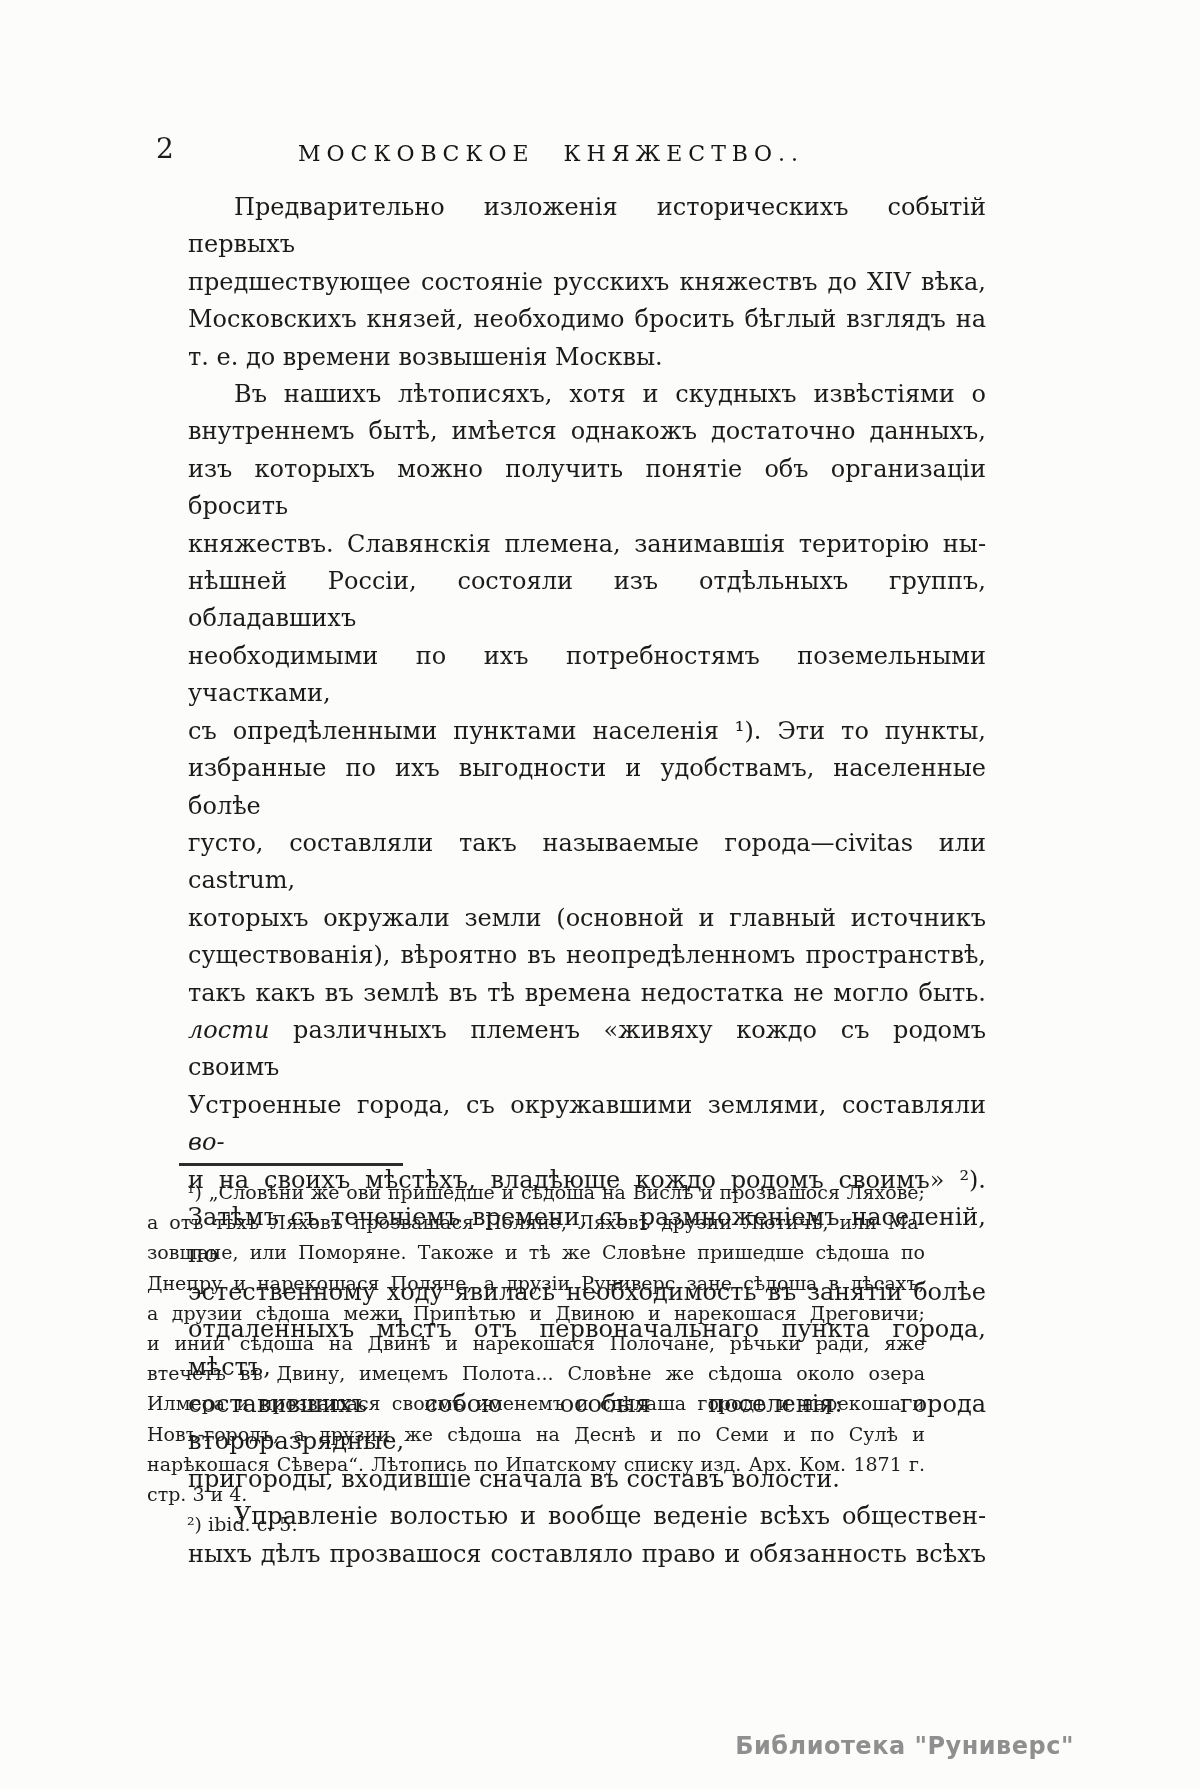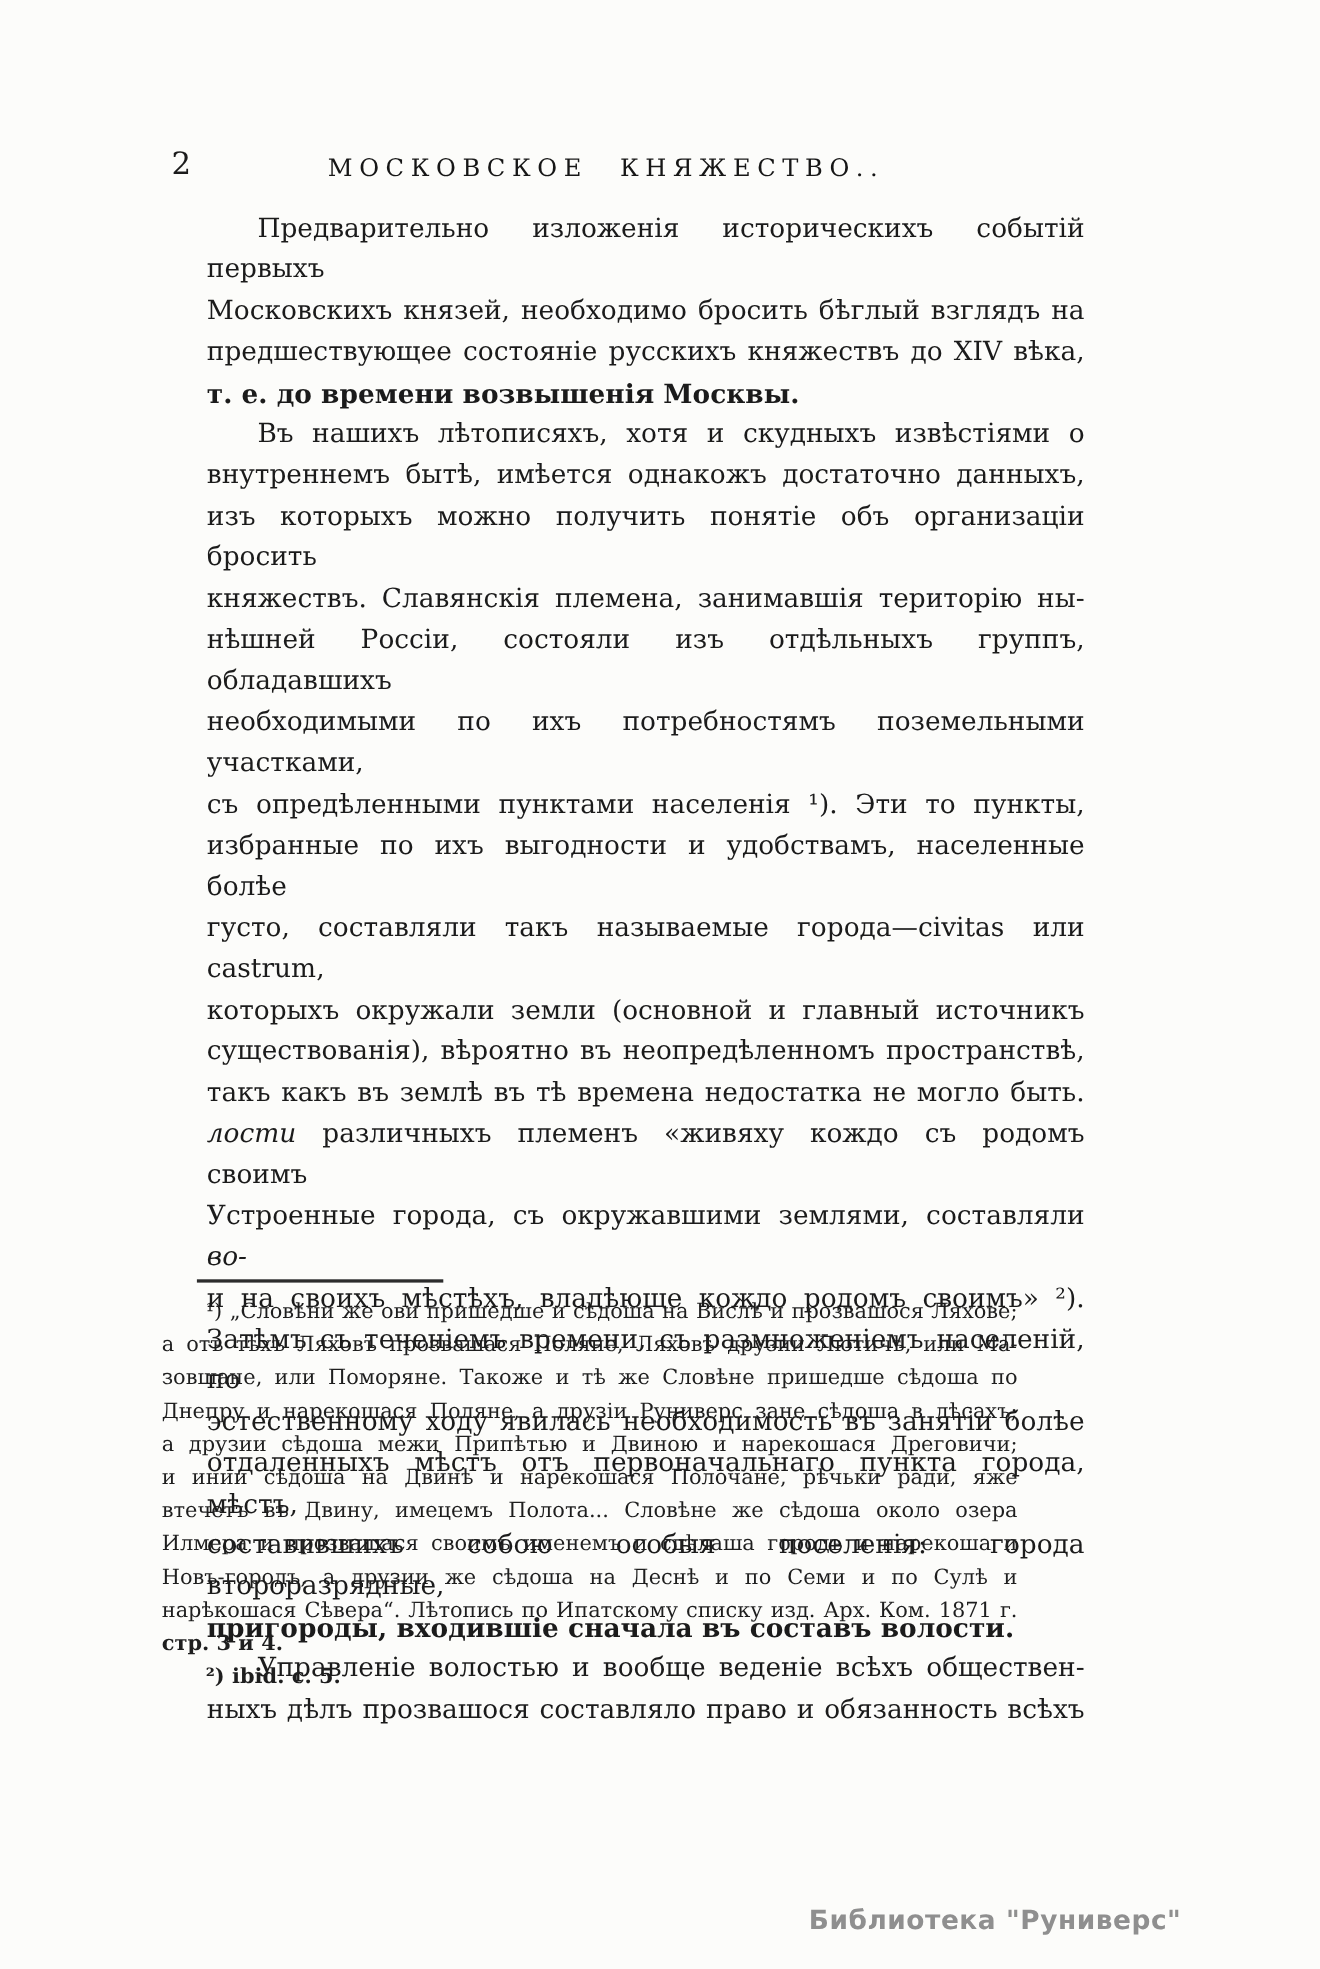--- a/index.html
+++ b/index.html
@@ -8,21 +8,21 @@
     background:#fcfcfa;color:#1b1b1b;overflow:hidden;
     font-family:"DejaVu Serif","DejaVu Sans",serif;
   }
   .pagenum{position:absolute;left:156px;top:132px;font-size:28px;}
   .runtitle{
     position:absolute;left:152px;top:141px;width:798px;text-align:center;
     font-size:22px;letter-spacing:6px;word-spacing:16px;white-space:nowrap;color:#161616;
   }
   .bodytext{position:absolute;left:152px;top:189px;width:798px;font-size:24px;line-height:37.4px;margin-left:36px;}
   .ln{text-align:justify;text-align-last:justify;}
-  .ln.end{text-align-last:left;font-weight:bold;}
+  .ln.end{text-align-last:left;}
   .ln.ind{text-indent:46px;}
   .ital{font-style:italic;}
   .rule{position:absolute;left:179px;top:1163px;width:224px;height:3px;background:#2c2c2c;}
   .footnotes{position:absolute;left:147px;top:1177px;width:778px;font-size:19px;line-height:30.2px;color:#1e1e1e;}
   .fn-ind{text-indent:40px;}
   .watermark{
     position:absolute;top:1732px;right:126px;
     font-family:"DejaVu Sans",sans-serif;font-size:24px;font-weight:bold;
     color:#8f8f8f;letter-spacing:0.5px;
   }
@@ -31,22 +31,22 @@
 <body>
 
 <div class="page">
 
   <div class="pagenum">2</div>
   <div class="runtitle">МОСКОВСКОЕ КНЯЖЕСТВО..</div>
 
   <div class="bodytext">
 
     <div class="ln ind">Предварительно изложенія историческихъ событій первыхъ</div>
+    <div class="ln">предшествующее состояніе русскихъ княжествъ до XIV вѣка,</div>
     <div class="ln">Московскихъ князей, необходимо бросить бѣглый взглядъ на</div>
-    <div class="ln">предшествующее состояніе русскихъ княжествъ до XIV вѣка,</div>
     <div class="ln end">т. е. до времени возвышенія Москвы.</div>
 
     <div class="ln ind">Въ нашихъ лѣтописяхъ, хотя и скудныхъ извѣстіями о</div>
     <div class="ln">внутреннемъ бытѣ, имѣется однакожъ достаточно данныхъ,</div>
     <div class="ln">изъ которыхъ можно получить понятіе объ организаціи бросить</div>
     <div class="ln">княжествъ. Славянскія племена, занимавшія територію ны-</div>
     <div class="ln">нѣшней Россіи, состояли изъ отдѣльныхъ группъ, обладавшихъ</div>
     <div class="ln">необходимыми по ихъ потребностямъ поземельными участками,</div>
     <div class="ln">съ опредѣленными пунктами населенія ¹). Эти то пункты,</div>
     <div class="ln">избранные по ихъ выгодности и удобствамъ, населенные болѣе</div>

